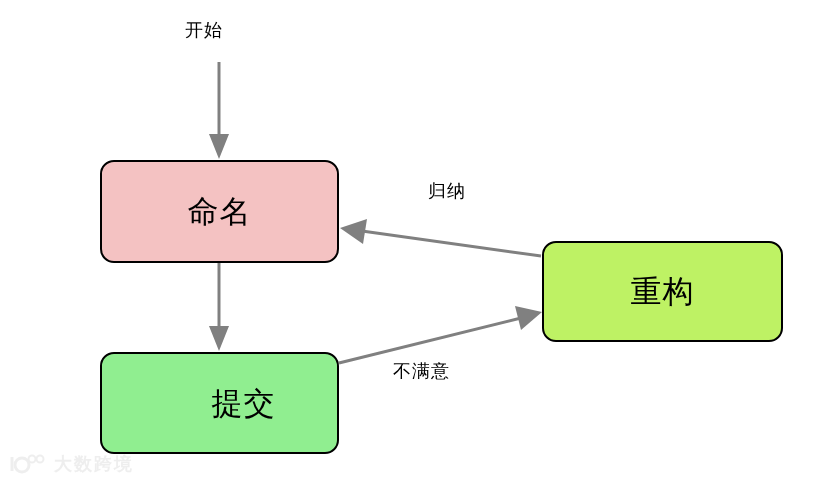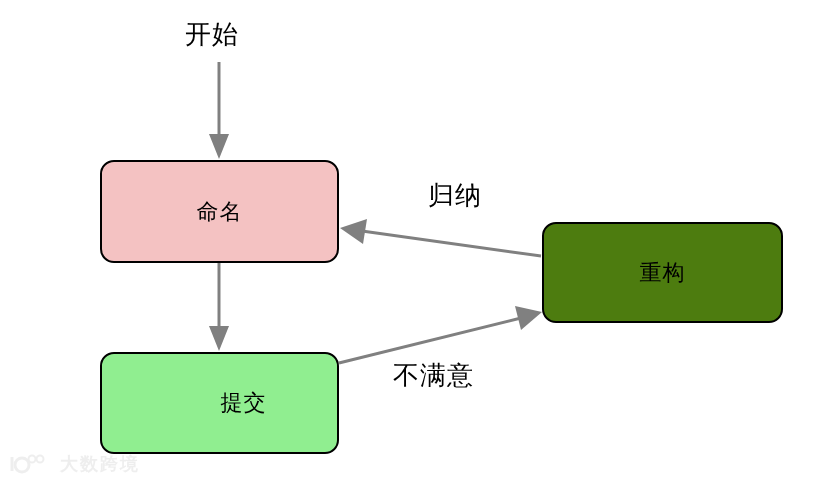--- a/index.html
+++ b/index.html
@@ -27,29 +27,29 @@
   .node {
     position: absolute;
     box-sizing: border-box;
     border: 2px solid #000000;
     border-radius: 14px;
     display: flex;
     align-items: center;
     justify-content: center;
   }
   .node-label {
-    font-size: 22px;
+    font-size: 31px;
     color: #000000;
     line-height: 1;
     letter-spacing: 1px;
     font-weight: 400;
   }
   .free-label {
     position: absolute;
-    font-size: 26px;
+    font-size: 18px;
     color: #000000;
     line-height: 1;
     white-space: nowrap;
     letter-spacing: 1px;
   }
   #node-ming-ming {
     left: 100px;
     top: 160px;
     width: 239px;
     height: 103px;
@@ -79,21 +79,20 @@
     left: 393px;
     top: 352px;
     margin-top: 10px;
   }
   #watermark {
     position: absolute;
     left: 8px;
     top: 452px;
     display: flex;
     align-items: center;
-    gap: 6px;
     opacity: 0.30;
     pointer-events: none;
   }
   #watermark .wm-text {
     font-size: 18px;
     color: #c9c9c9;
     letter-spacing: 2px;
     font-weight: 700;
     white-space: nowrap;
   }
@@ -131,21 +130,21 @@
   </svg>
 
   <div class="node" id="node-ming-ming" style="background:#f4c2c2;">
     <span class="node-label">命名</span>
   </div>
 
   <div class="node" id="node-ti-jiao" style="background:#90ee90;">
     <span class="node-label">提交</span>
   </div>
 
-  <div class="node" id="node-zhong-gou" style="background:#4d7c0f;">
+  <div class="node" id="node-zhong-gou" style="background:#bef264;margin-top:19px;">
     <span class="node-label">重构</span>
   </div>
 
   <div class="free-label" id="label-start">开始</div>
 
   <div class="free-label" id="label-gui-na">归纳</div>
 
   <div class="free-label" id="label-bu-man-yi">不满意</div>
 
   <div id="watermark">

